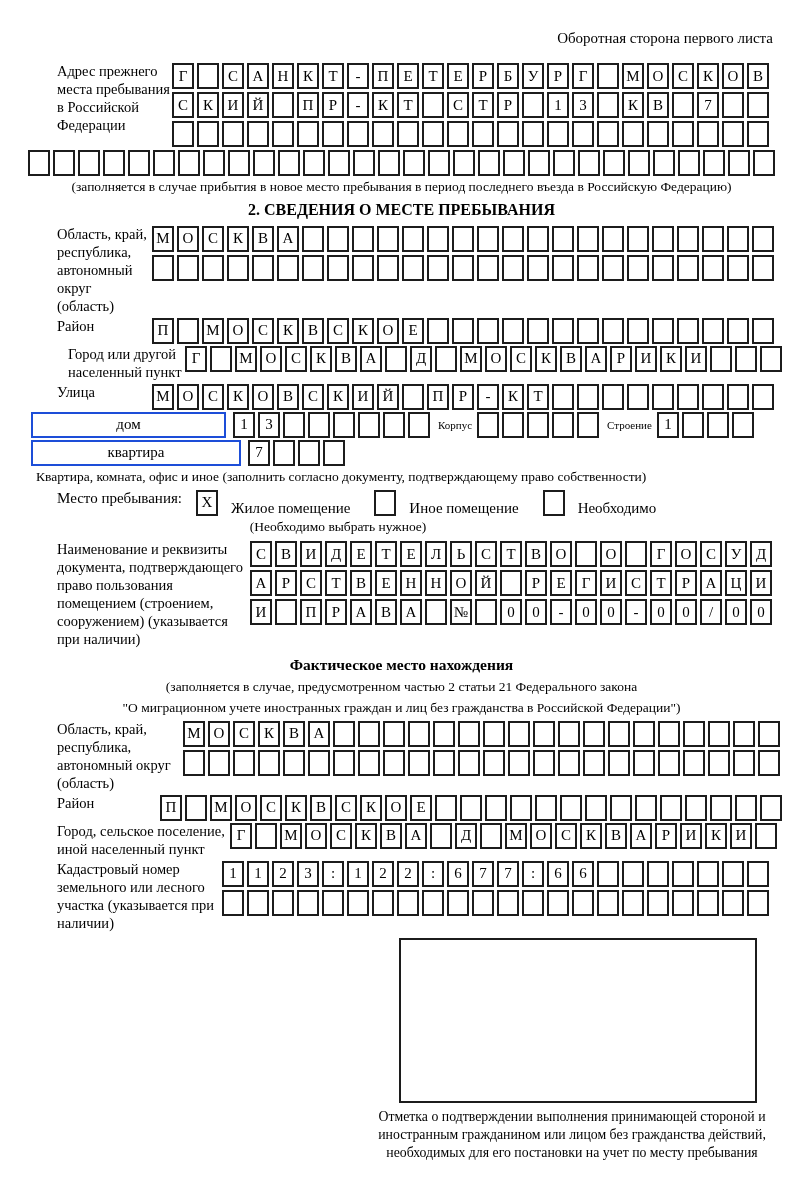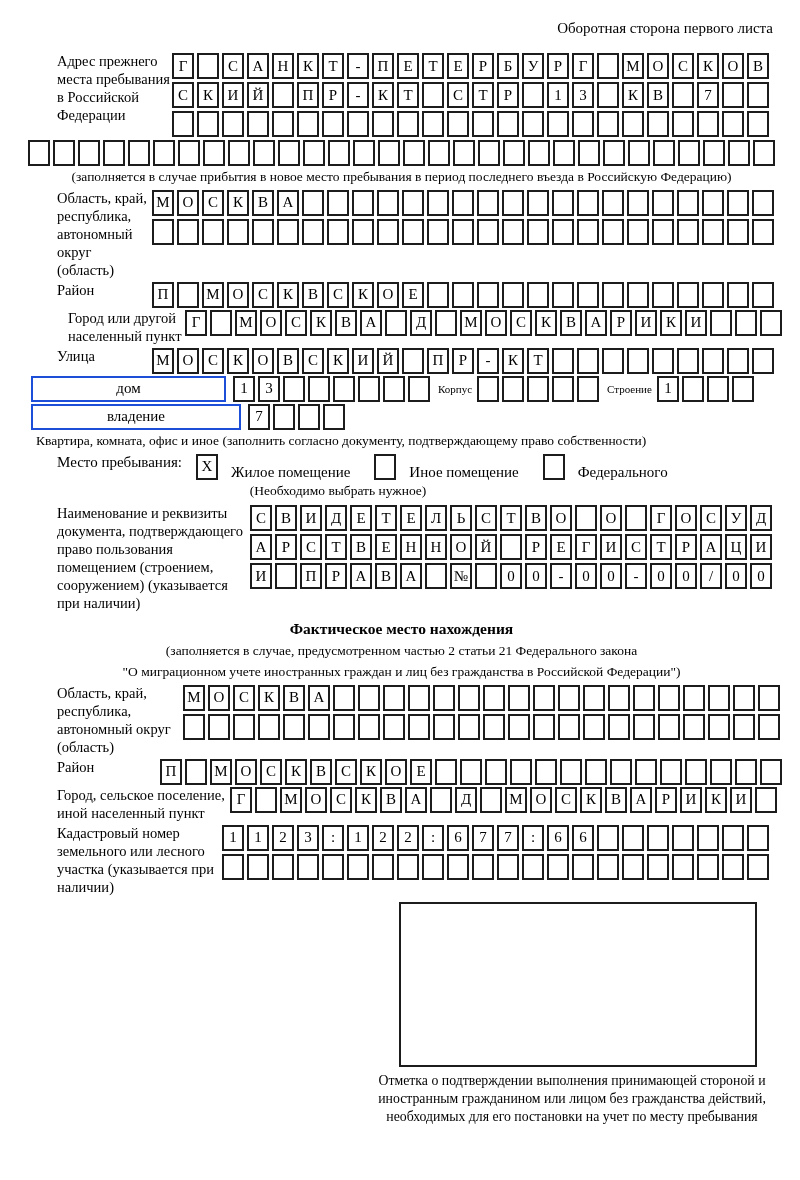--- a/index.html
+++ b/index.html
@@ -1,20 +1,20 @@
 <!DOCTYPE html>
 <html><head>
 <meta charset="utf-8">
 <style>
   html,body { margin:0; padding:0; background:#ffffff; }
   body {
     width:800px; height:1180px; overflow:hidden;
     color:#000; font-family:"Liberation Serif", serif;
   }
-  .page { box-sizing:border-box; width:800px; height:1179px; padding:8px 25px 0 28px; }
+  .page { box-sizing:border-box; width:800px; height:1179px; padding:18px 25px 0 28px; }
 
   .hdr { text-align:right; font-size:15px; margin:12px 2px 16px 0; }
 
   .frow { display:flex; align-items:flex-start; margin-bottom:2px; }
   .flabel { flex:none; margin-left:29px; font-size:14.5px; line-height:1.24; }
   .w115 { width:115px; } .w95 { width:95px; } .w117 { width:117px;margin-left:40px; }
   .w193 { width:193px; } .w126 { width:126px; } .w103 { width:103px; }
   .w173 { width:173px; } .w165 { width:165px; }
 
   .rows { display:flex; flex-direction:column; gap:3px; }
@@ -176,20 +176,21 @@
       <span class="cell"></span>
       <span class="cell"></span>
       <span class="cell"></span>
       <span class="cell"></span>
       <span class="cell"></span>
       <span class="cell"></span>
       <span class="cell"></span>
     </div>
   <div class="note center">(заполняется в случае прибытия в новое место пребывания в период последнего въезда в Российскую Федерацию)</div>
 
+  <div class="sect-title">2. СВЕДЕНИЯ О МЕСТЕ ПРЕБЫВАНИЯ</div>
 
   <div class="frow">
     <div class="flabel w95">Область, край, республика, автономный округ (область)</div>
     <div class="rows">
       <div class="cells">
           <span class="cell">М</span>
           <span class="cell">О</span>
           <span class="cell">С</span>
           <span class="cell">К</span>
           <span class="cell">В</span>
@@ -359,21 +360,21 @@
     <span class="inl">Строение</span>
     <div class="cells">
         <span class="cell">1</span>
         <span class="cell"></span>
         <span class="cell"></span>
         <span class="cell"></span>
       </div>
   </div>
 
   <div class="houserow">
-    <div class="wbox boxapt">владение</div>
+    <div class="wbox boxapt">квартира</div>
     <div class="cells">
         <span class="cell">7</span>
         <span class="cell"></span>
         <span class="cell"></span>
         <span class="cell"></span>
       </div>
   </div>
   <div class="note leftnote">Квартира, комната, офис и иное (заполнить согласно документу, подтверждающему право собственности)</div>
 
   <div class="stayrow">
@@ -382,21 +383,21 @@
         <span class="cell">X</span>
       </div>
     <span class="opt">Жилое помещение</span>
     <div class="cells">
         <span class="cell"></span>
       </div>
     <span class="opt">Иное помещение</span>
     <div class="cells">
         <span class="cell"></span>
       </div>
-    <span class="opt">Федерального</span>
+    <span class="opt">Необходимо</span>
   </div>
   <div class="note choosenote">(Необходимо выбрать нужное)</div>
 
   <div class="frow">
     <div class="flabel w193">Наименование и реквизиты документа, подтверждающего право пользования помещением (строением, сооружением) (указывается при наличии)</div>
     <div class="rows">
       <div class="cells">
           <span class="cell">С</span>
           <span class="cell">В</span>
           <span class="cell">И</span>

